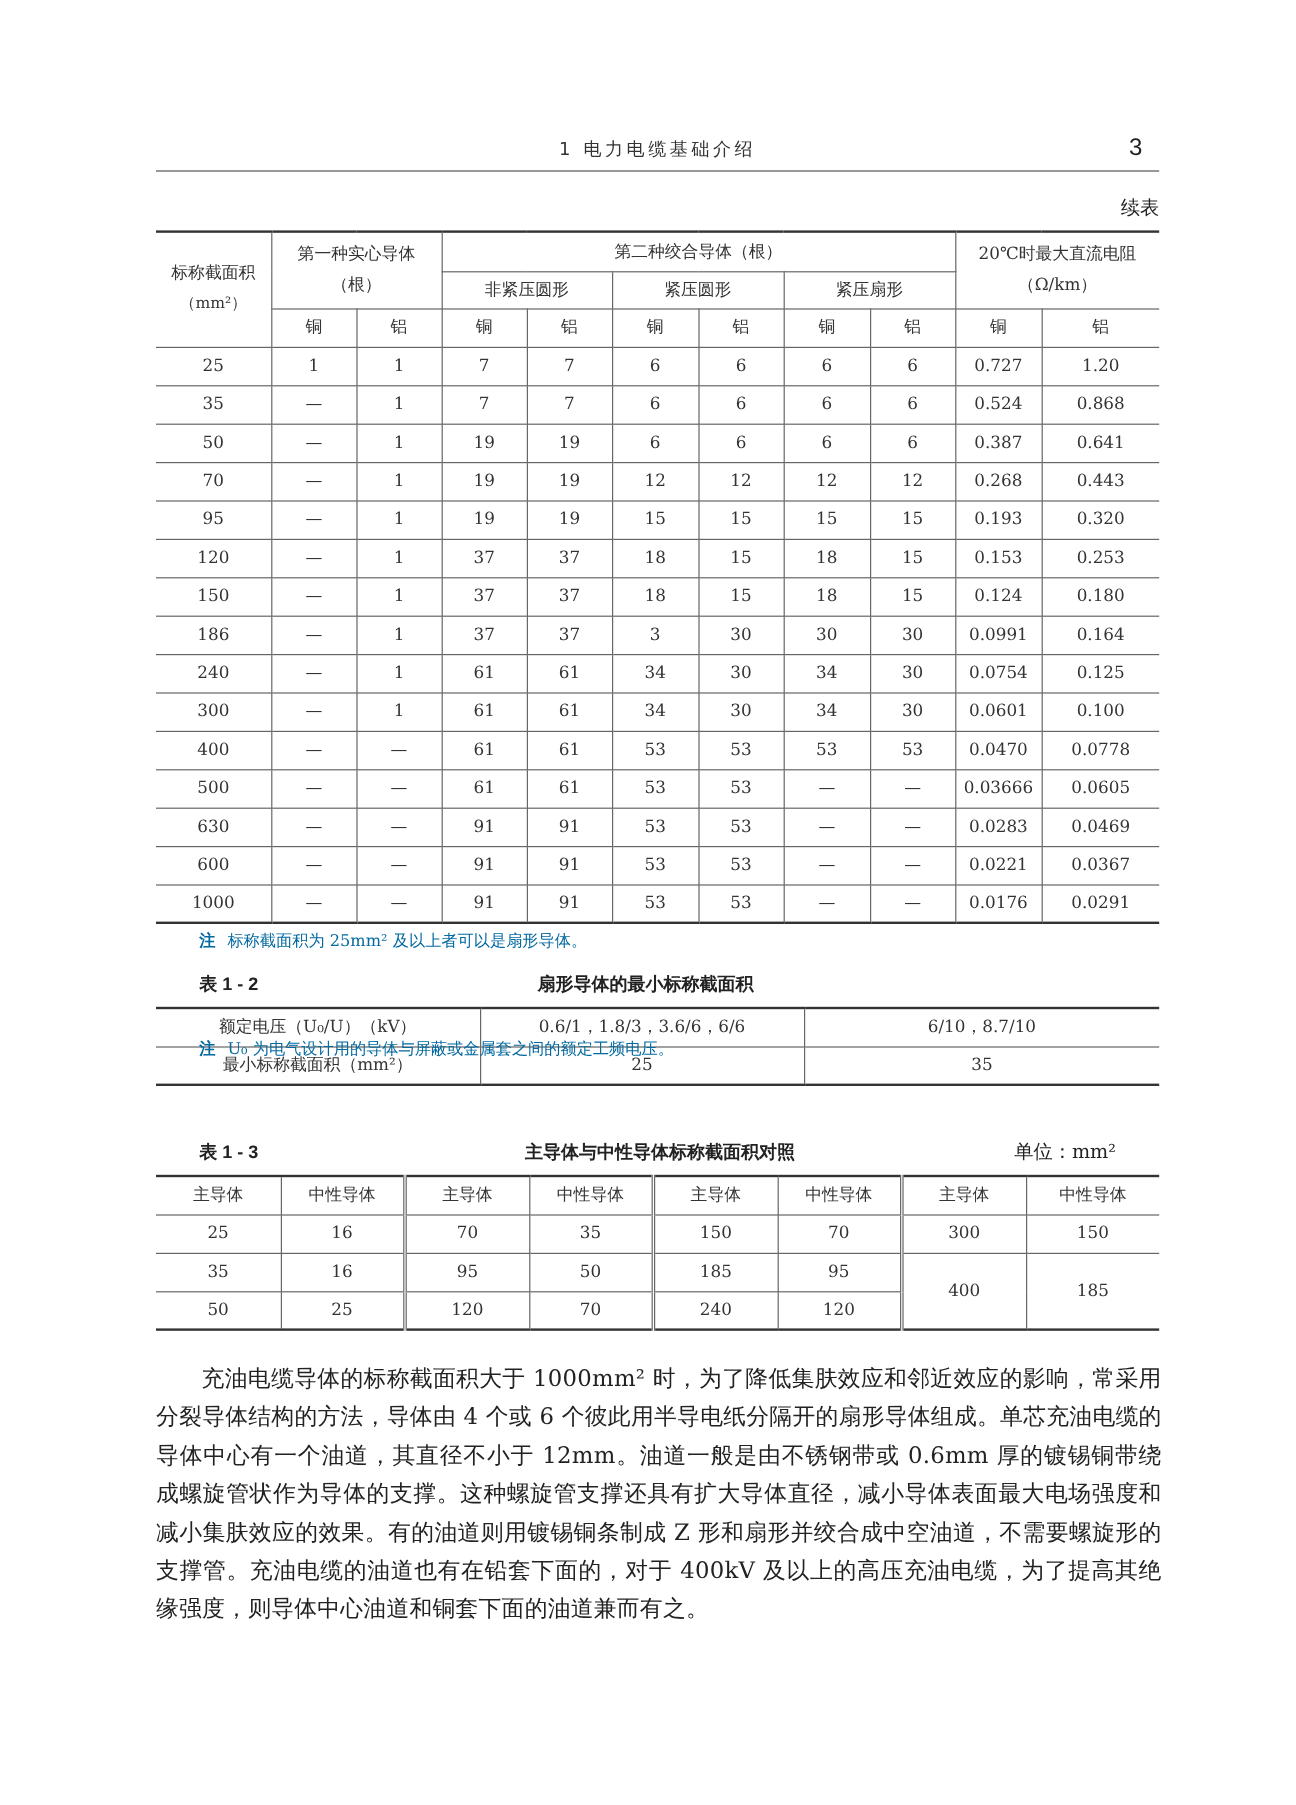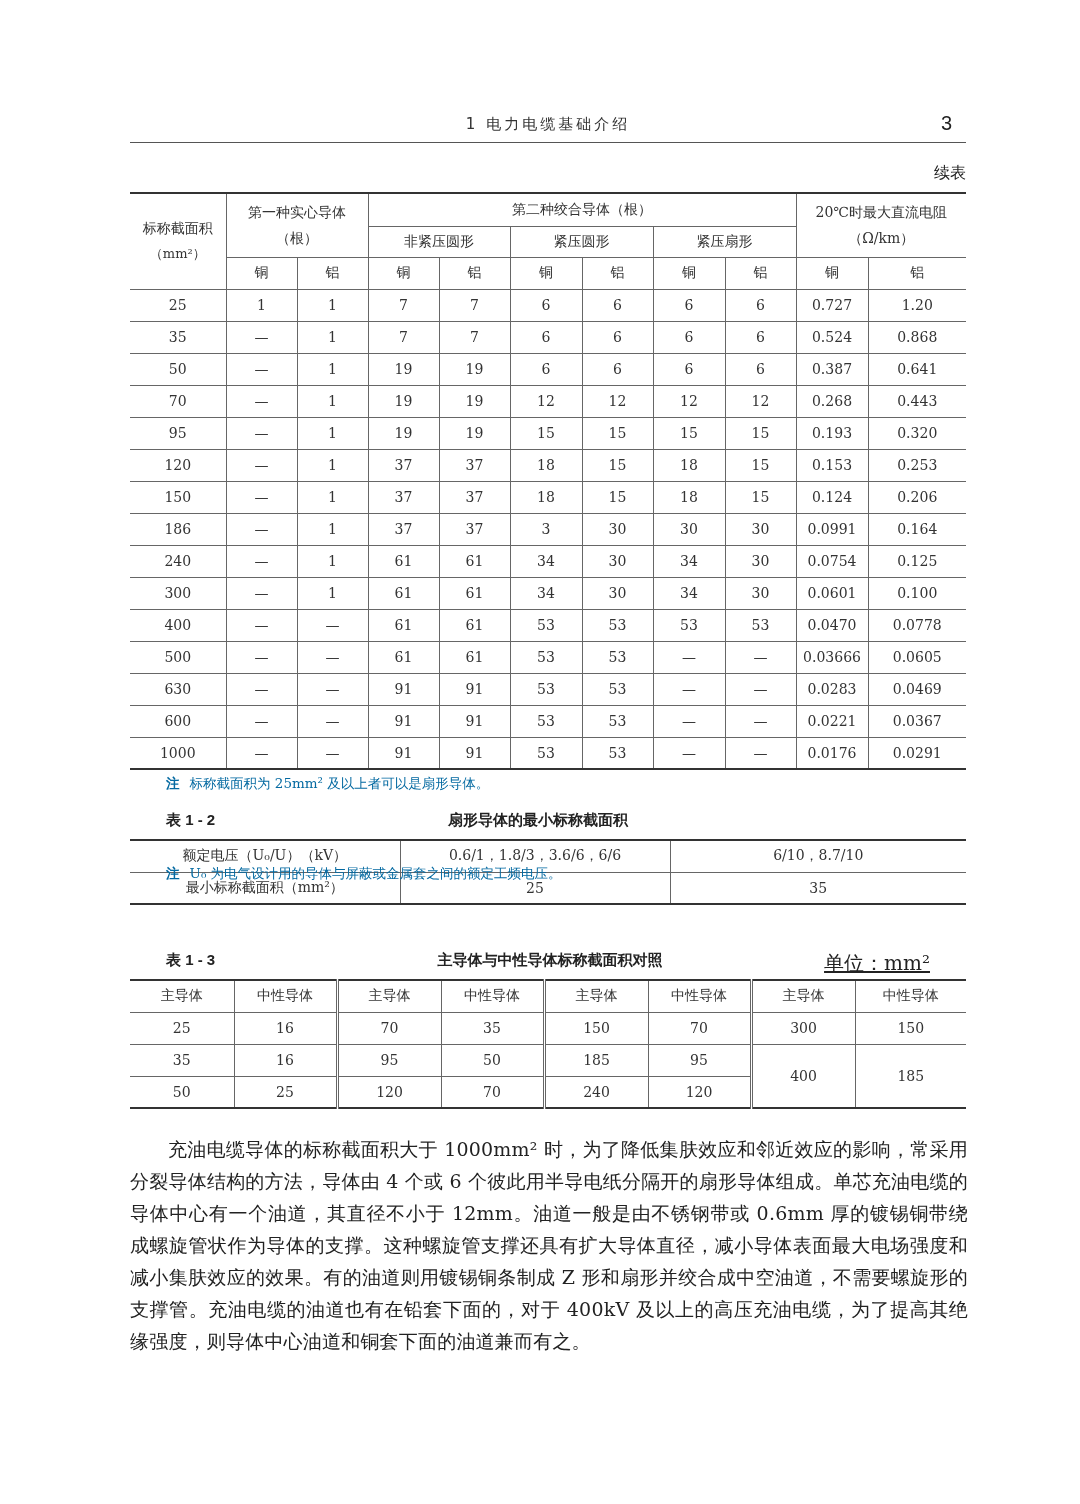--- a/index.html
+++ b/index.html
@@ -21,21 +21,21 @@
   table.t1 td:first-child, table.t1 th:first-child { border-left:none; }
   table.t1 td:last-child { border-right:none; }
   table.t1 tr { height:32px; }
   .hdr td { font-size:14px; }
   .hdr-first { line-height:26px; }
 
   .note { font-size:13.5px; color:#0369a1; }
   .note b { font-family:"DejaVu Sans","Liberation Sans",sans-serif; font-weight:bold; margin-right:10px; }
   .cap-no { font-family:Liberation Sans, sans-serif; font-weight:bold; font-size:15px; }
   .cap-title { font-family:"DejaVu Sans","Liberation Sans",sans-serif; font-weight:bold; font-size:15px; text-align:center; }
-  .cap-unit { font-size:20px;text-decoration:underline; }
+  .cap-unit { font-size:16px; }
 
   table.t2 { left:130px; top:839px; width:836px; }
   table.t2 tr { height:32px; }
   table.t2 tr:first-child td { border-top:2px solid #333; }
   table.t2 tr:last-child td { border-bottom:2px solid #333; }
   table.t2 td:first-child { border-left:none; }
   table.t2 td:last-child { border-right:none; }
 
   table.t3 { left:130px; top:979px; width:836px; }
   table.t3 tr { height:32px; }
@@ -188,21 +188,21 @@
         <td>150</td>
         <td>—</td>
         <td>1</td>
         <td>37</td>
         <td>37</td>
         <td>18</td>
         <td>15</td>
         <td>18</td>
         <td>15</td>
         <td>0.124</td>
-        <td>0.206</td>
+        <td>0.180</td>
       </tr>
       <tr>
         <td>186</td>
         <td>—</td>
         <td>1</td>
         <td>37</td>
         <td>37</td>
         <td>3</td>
         <td>30</td>
         <td>30</td>

